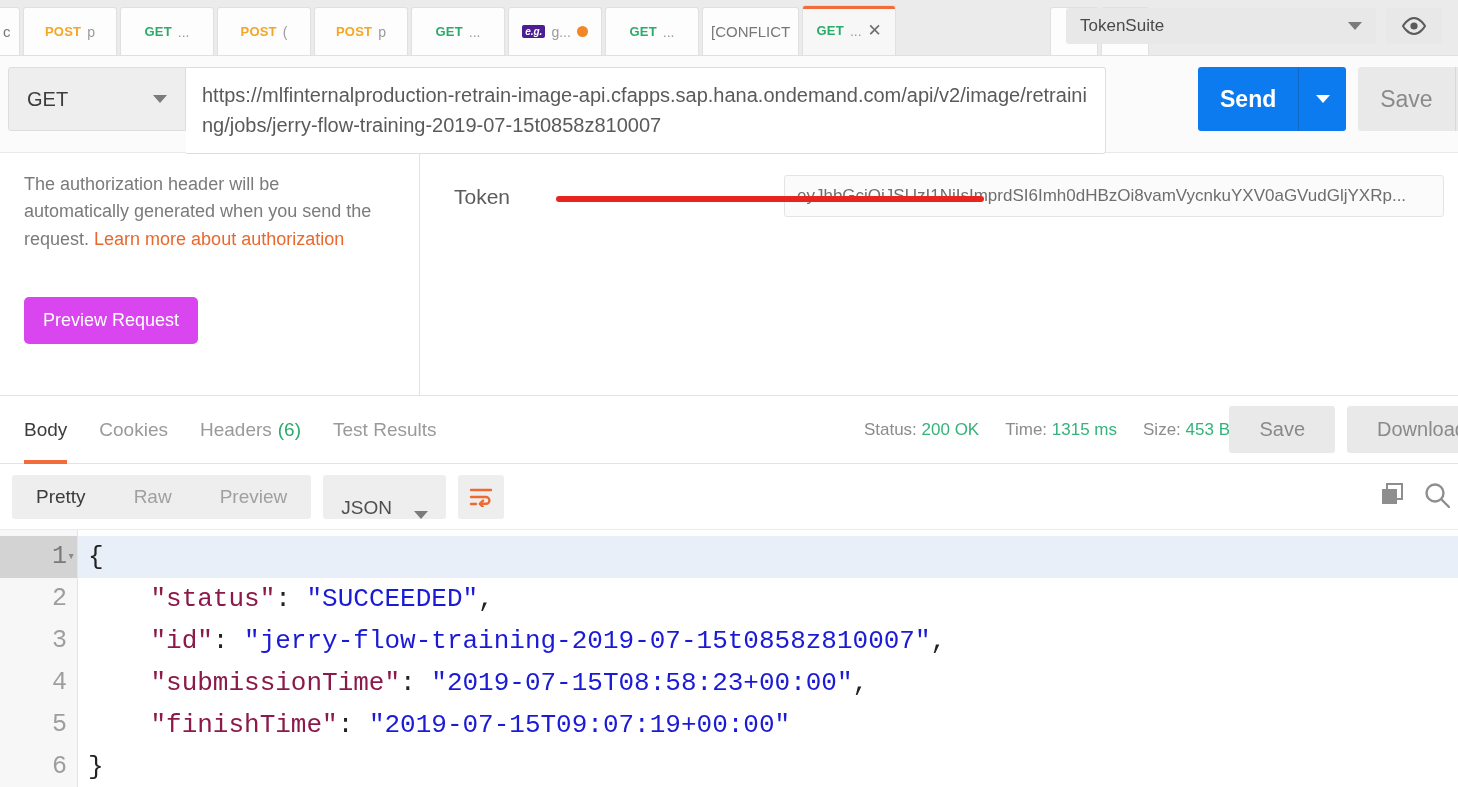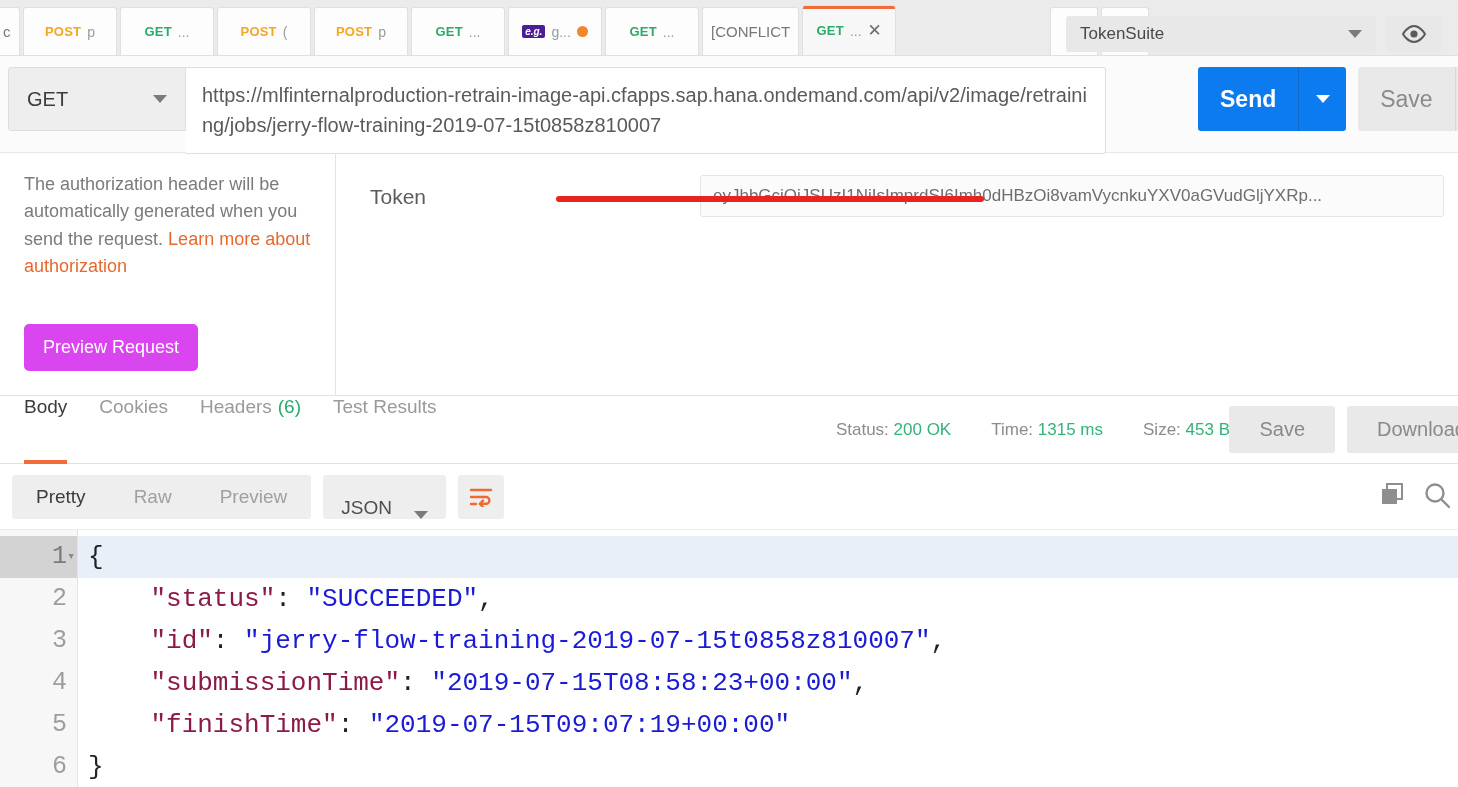--- a/index.html
+++ b/index.html
@@ -114,26 +114,26 @@
     justify-content: center;
     color: #6b6b6b;
     flex: 0 0 auto;
     margin-right: 3px;
   }
   .tab-plus { font-size: 28px; font-weight: 300; }
   .tab-more { font-size: 22px; letter-spacing: 1px; padding-bottom: 10px; }
 
   .env-zone {
     position: absolute;
-    right: 8px; top: 0;
+    right: 0; top: 0;
     height: 52px;
     display: flex;
-    align-items: flex-end;
+    align-items: center;
     gap: 10px;
-    padding-right: 8px;
+    padding-right: 16px;
   }
   .env-select {
     width: 310px;
     height: 36px;
     background: #e8e8e8;
     border-radius: 3px;
     display: flex;
     align-items: center;
     justify-content: space-between;
     padding: 0 14px;
@@ -254,21 +254,21 @@
   }
 
   
   .authpanel {
     height: 243px;
     display: flex;
     background: #ffffff;
     border-bottom: 1px solid #e3e3e3;
   }
   .auth-left {
-    width: 336px;
+    width: 420px;
     padding: 18px 24px 0 24px;
     border-right: 1px solid #e3e3e3;
   }
   .auth-text {
     font-size: 18px;
     line-height: 1.52;
     color: #7b7b7b;
     max-width: 356px;
   }
   .auth-link { color: #e8682d; }
@@ -317,38 +317,38 @@
     background: #ffffff;
     border-bottom: 1px solid #e3e3e3;
     position: relative;
   }
   .rtab {
     font-size: 19px;
     color: #9a9a9a;
     margin-right: 32px;
     height: 68px;
     display: flex;
-    align-items: flex-start;
+    align-items: center;
     position: relative;
   }
   .rtab.active { color: #3c3c3c; }
   .rtab.active::after {
     content: "";
     position: absolute;
     left: 0; right: 0; bottom: 0;
     height: 4px;
     background: #f26b3a;
   }
   .hdr-count { color: #2bab6a; margin-left: 6px; }
   .metrics {
     position: absolute;
     right: 228px;
     display: flex;
     align-items: center;
-    gap: 40px;
+    gap: 26px;
     font-size: 17px;
     color: #8c8c8c;
   }
   .metric-val { color: #34b37a; }
   .metrics-divider {
     position: absolute;
     right: 212px;
     width: 1px; height: 34px;
     background: #e0e0e0;
   }

